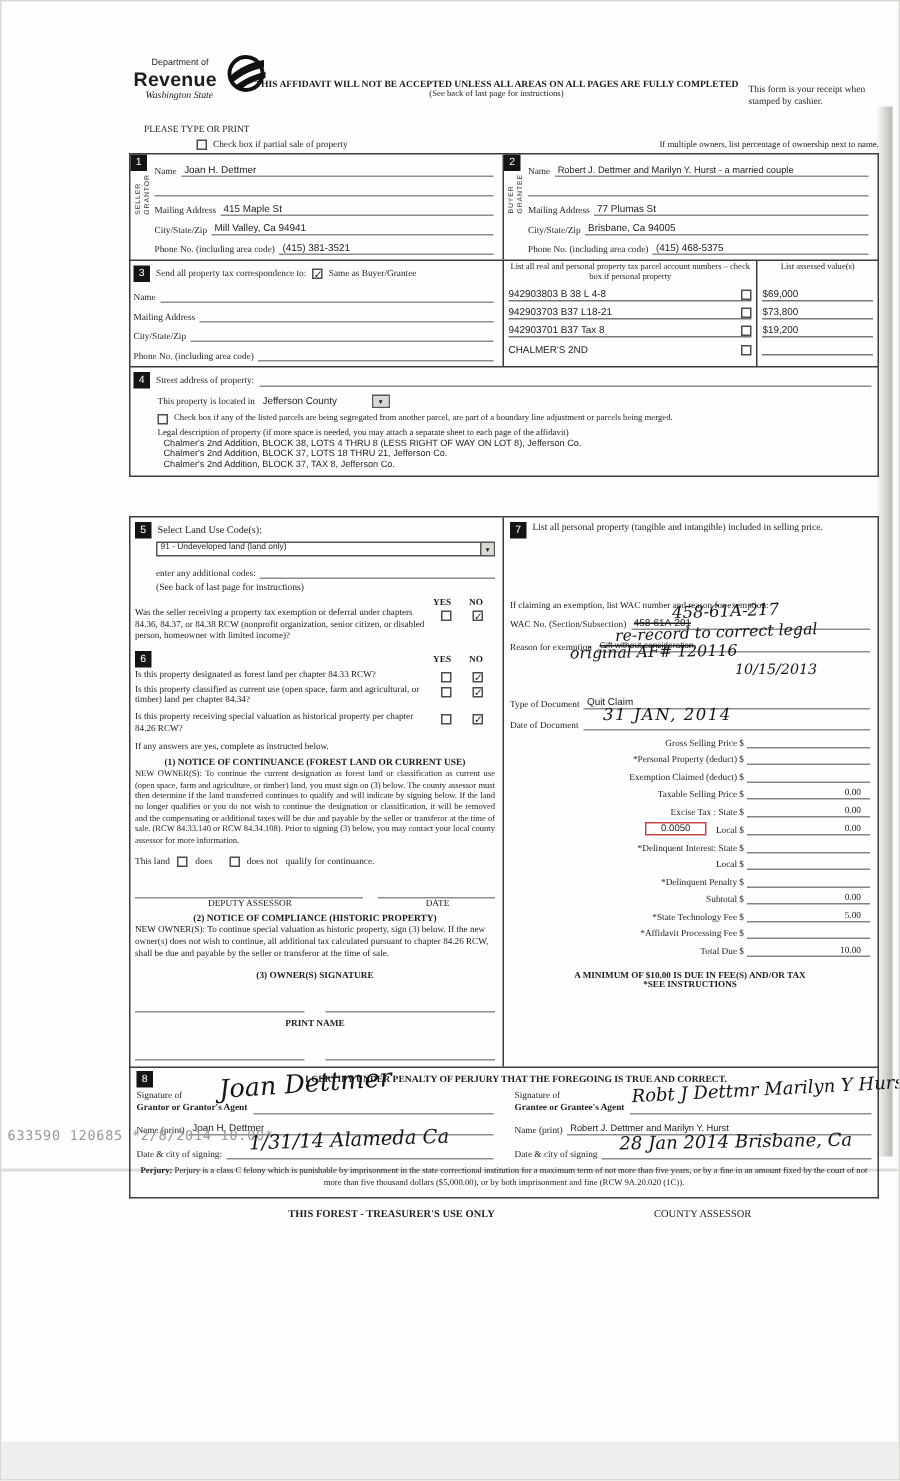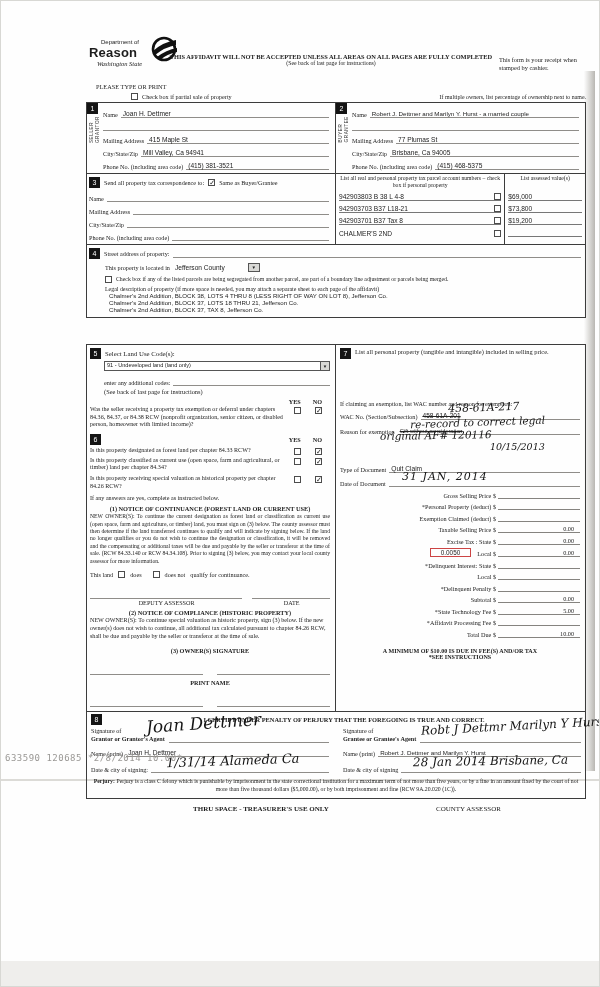--- a/index.html
+++ b/index.html
@@ -78,21 +78,21 @@
   <div class="hdr">
     <div class="logo">
       <span class="logo-mark">
         <svg width="30" height="30" viewBox="0 0 30 30">
           <circle cx="15" cy="14" r="11" fill="none" stroke="#111" stroke-width="2.6"></circle>
           <path d="M4 16 Q14 7 27 5 L27 10 Q16 12 6 20 Z" fill="#111"></path>
           <path d="M8 22 Q17 15 28 13 L28 17 Q18 19 11 25 Z" fill="#111"></path>
         </svg>
       </span>
       <div class="dept">Department of</div>
-      <div class="rev">Reason</div>
+      <div class="rev">Revenue</div>
       <div class="wast">Washington State</div>
     </div>
     <div class="titleblock">
       <div class="warn">THIS AFFIDAVIT WILL NOT BE ACCEPTED UNLESS ALL AREAS ON ALL PAGES ARE FULLY COMPLETED</div>
       <div class="seeback">(See back of last page for instructions)</div>
     </div>
     <div class="receipt">This form is your receipt when stamped by cashier.</div>
     <div class="pleasetype">PLEASE TYPE OR PRINT</div>
   </div>
 
@@ -525,19 +525,19 @@
           </div>
         </div>
       </div>
       <div style="margin-top:5px; font-size:5.8px; line-height:1.35; text-align:center;">
         <span style="font-weight:bold;">Perjury:</span>
         <span>Perjury is a class C felony which is punishable by imprisonment in the state correctional institution for a maximum term of not more than five years, or by a fine in an amount fixed by the court of not more than five thousand dollars ($5,000.00), or by both imprisonment and fine (RCW 9A.20.020 (1C)).</span>
       </div>
     </div>
 
     <div class="row" style="margin-top:6px; align-items:flex-start;">
-      <span style="flex:1; text-align:center; font-size:7px; font-weight:bold; font-family:'Liberation Serif',serif;">THRU SPACE - TREASURER'S USE ONLY</span>
+      <span style="flex:1; text-align:center; font-size:7px; font-weight:bold; font-family:'Liberation Serif',serif;">THIS FOREST - TREASURER'S USE ONLY</span>
       <span style="width:150px; text-align:left; font-size:7px; font-family:'Liberation Serif',serif;">COUNTY ASSESSOR</span>
     </div>
   </div>
 
   <span style="position:absolute; left:4px; top:752px; font-family:'DejaVu Sans Mono',monospace; font-size:9px; color:#9a9895; letter-spacing:0.5px;">633590 120685 *2/8/2014 10.00*</span>
 </div>
 
 </body></html>

